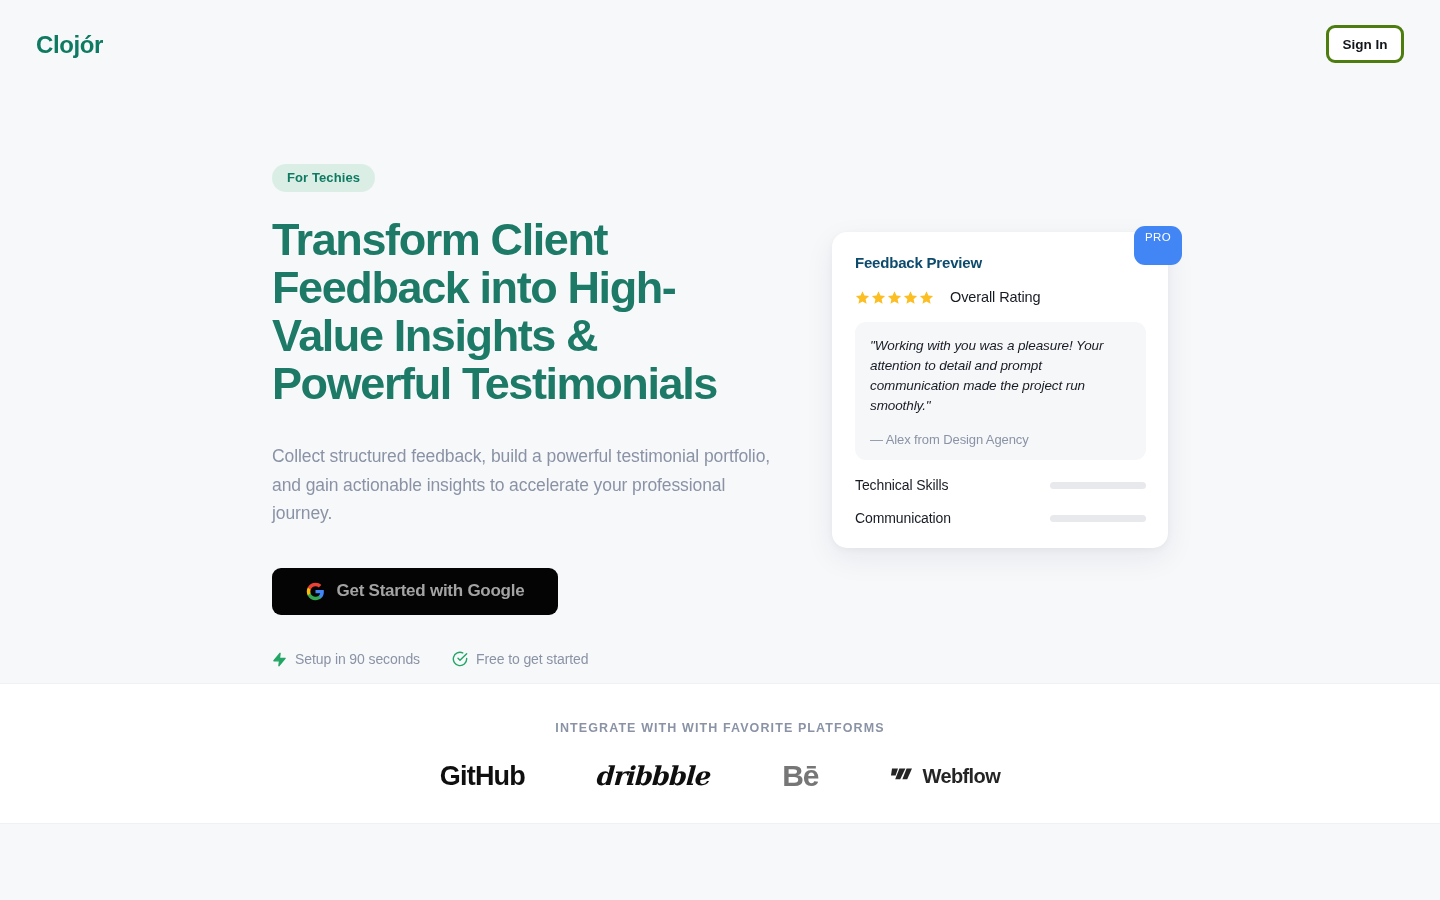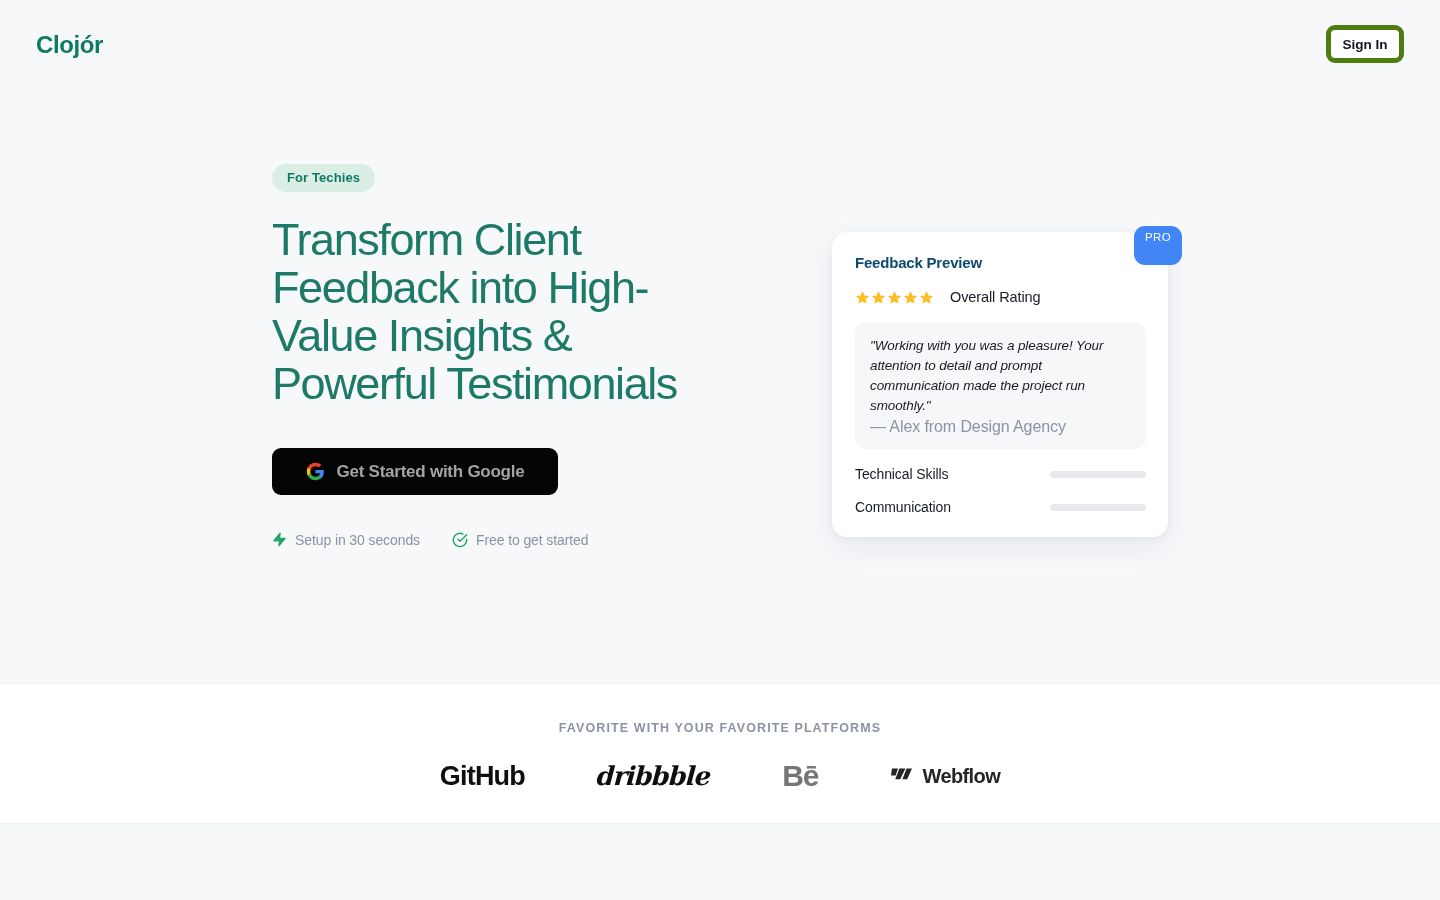--- a/index.html
+++ b/index.html
@@ -22,21 +22,21 @@
   }
   .logo {
     position:absolute; left:36px; top:31px;
     font-size:24px; font-weight:700; letter-spacing:-0.4px;
     color:#0d7a61;
   }
   .signin-btn {
     position:absolute; left:1326px; top:25px;
     width:78px; height:38px;
     background:#ffffff;
-    border:5px solid #4d7c0f;
+    border:3px solid #4d7c0f;
     border-radius:9px;
     font-size:13.5px; font-weight:600; color:#12151c;
     display:flex; align-items:center; justify-content:center;
     cursor:pointer;
     font-family:"Liberation Sans", sans-serif;
   }
 
   .hero-left { position:absolute; left:272px; top:164px; width:540px; }
 
   .badge-pill {
@@ -45,21 +45,21 @@
     color:#0d7a61;
     font-size:13px; font-weight:600;
     padding:6px 15px 7px;
     border-radius:16px;
     letter-spacing:0.1px;
   }
   .hero-title {
     margin-top:24px;
     font-size:45px;
     line-height:48px;
-    font-weight:400;
+    font-weight:700;
     letter-spacing:-1.4px;
     color:#1d7a67;
     width:460px;
   }
   .hero-sub {
     margin-top:34px;
     font-size:17.5px;
     line-height:28.5px;
     color:#8a93a5;
     width:500px;
@@ -114,22 +114,22 @@
     margin-top:17px;
     background:#f6f7f9;
     border-radius:11px;
     padding:14px 15px 13px;
   }
   .quote-text {
     font-size:13.5px; font-style:italic; line-height:20px;
     color:#171b23; letter-spacing:-0.1px;
   }
   .quote-author {
-    margin-top:2px;
-    font-size:16px; color:#8a93a5; letter-spacing:-0.1px;
+    margin-top:16px;
+    font-size:13px; color:#8a93a5; letter-spacing:-0.1px;
   }
 
   .skill-row {
     margin-top:17px;
     display:flex; align-items:center; justify-content:space-between;
   }
   .skill-name { font-size:14px; color:#171b23; letter-spacing:-0.1px;text-align:right; }
   .skill-track {
     width:96px; height:7px;
     background:#e7e9ed;
@@ -191,41 +191,42 @@
       <div class="logo">Clojór</div>
       <div class="signin-btn">Sign In</div>
     </div>
 
     <div class="hero-left">
 
       <div class="badge-pill">For Techies</div>
 
       <h1 class="hero-title">Transform Client Feedback into High-Value Insights &amp; Powerful Testimonials</h1>
 
+      <p class="hero-sub">Collect structured feedback, build a powerful testimonial portfolio, and gain actionable insights to accelerate your professional journey.</p>
 
       <div class="cta-btn">
         <span>
           <svg class="g-icon" viewBox="0 0 48 48" xmlns="http://www.w3.org/2000/svg">
             <path fill="#4285F4" d="M45.12 24.5c0-1.56-.14-3.06-.4-4.5H24v8.51h11.84c-.51 2.75-2.06 5.08-4.39 6.64v5.52h7.11c4.16-3.83 6.56-9.47 6.56-16.17z"></path>
             <path fill="#34A853" d="M24 46c5.94 0 10.92-1.97 14.56-5.33l-7.11-5.52c-1.97 1.32-4.49 2.1-7.45 2.1-5.73 0-10.58-3.87-12.31-9.07H4.34v5.7C7.96 41.07 15.4 46 24 46z"></path>
             <path fill="#FBBC05" d="M11.69 28.18c-.44-1.32-.69-2.73-.69-4.18s.25-2.86.69-4.18v-5.7H4.34A21.99 21.99 0 0 0 2 24c0 3.55.85 6.91 2.34 9.88l7.35-5.7z"></path>
             <path fill="#EA4335" d="M24 10.75c3.23 0 6.13 1.11 8.41 3.29l6.31-6.31C34.91 4.18 29.93 2 24 2 15.4 2 7.96 6.93 4.34 14.12l7.35 5.7c1.73-5.2 6.58-9.07 12.31-9.07z"></path>
           </svg>
         </span>
         <span class="label">Get Started with Google</span>
       </div>
 
       <div class="perks">
         <div class="perk">
           <span>
             <svg width="15" height="17" viewBox="0 0 24 24" fill="none" stroke="#22a565" stroke-width="2" stroke-linecap="round" stroke-linejoin="round" xmlns="http://www.w3.org/2000/svg">
               <polygon points="13 2 3 14 12 14 11 22 21 10 12 10 13 2" fill="#22a565" stroke="#22a565"></polygon>
             </svg>
           </span>
-          <span class="ptext">Setup in 30 seconds</span>
+          <span class="ptext">Setup in 90 seconds</span>
         </div>
         <div class="perk">
           <span>
             <svg width="16" height="16" viewBox="0 0 24 24" fill="none" stroke="#22a565" stroke-width="2.1" stroke-linecap="round" stroke-linejoin="round" xmlns="http://www.w3.org/2000/svg">
               <path d="M22 11.08V12a10 10 0 1 1-5.93-9.14"></path>
               <polyline points="22 4 12 14.01 9 11.01"></polyline>
             </svg>
           </span>
           <span class="ptext">Free to get started</span>
         </div>
@@ -289,21 +290,21 @@
             <span class="skill-fill" style="width: 100%;"></span>
           </span>
         </div>
 
       </div>
     </div>
 
   </div>
 
   <div class="platforms-section">
-    <div class="platforms-title">FAVORITE WITH YOUR FAVORITE PLATFORMS</div>
+    <div class="platforms-title">INTEGRATE WITH WITH FAVORITE PLATFORMS</div>
     <div class="logo-row">
       <div class="brand">
         <span class="brand-github">GitHub</span>
       </div>
       <div class="brand">
         <span class="brand-dribbble">dribbble</span>
       </div>
       <div class="brand">
         <span class="brand-behance">Bē</span>
       </div>

